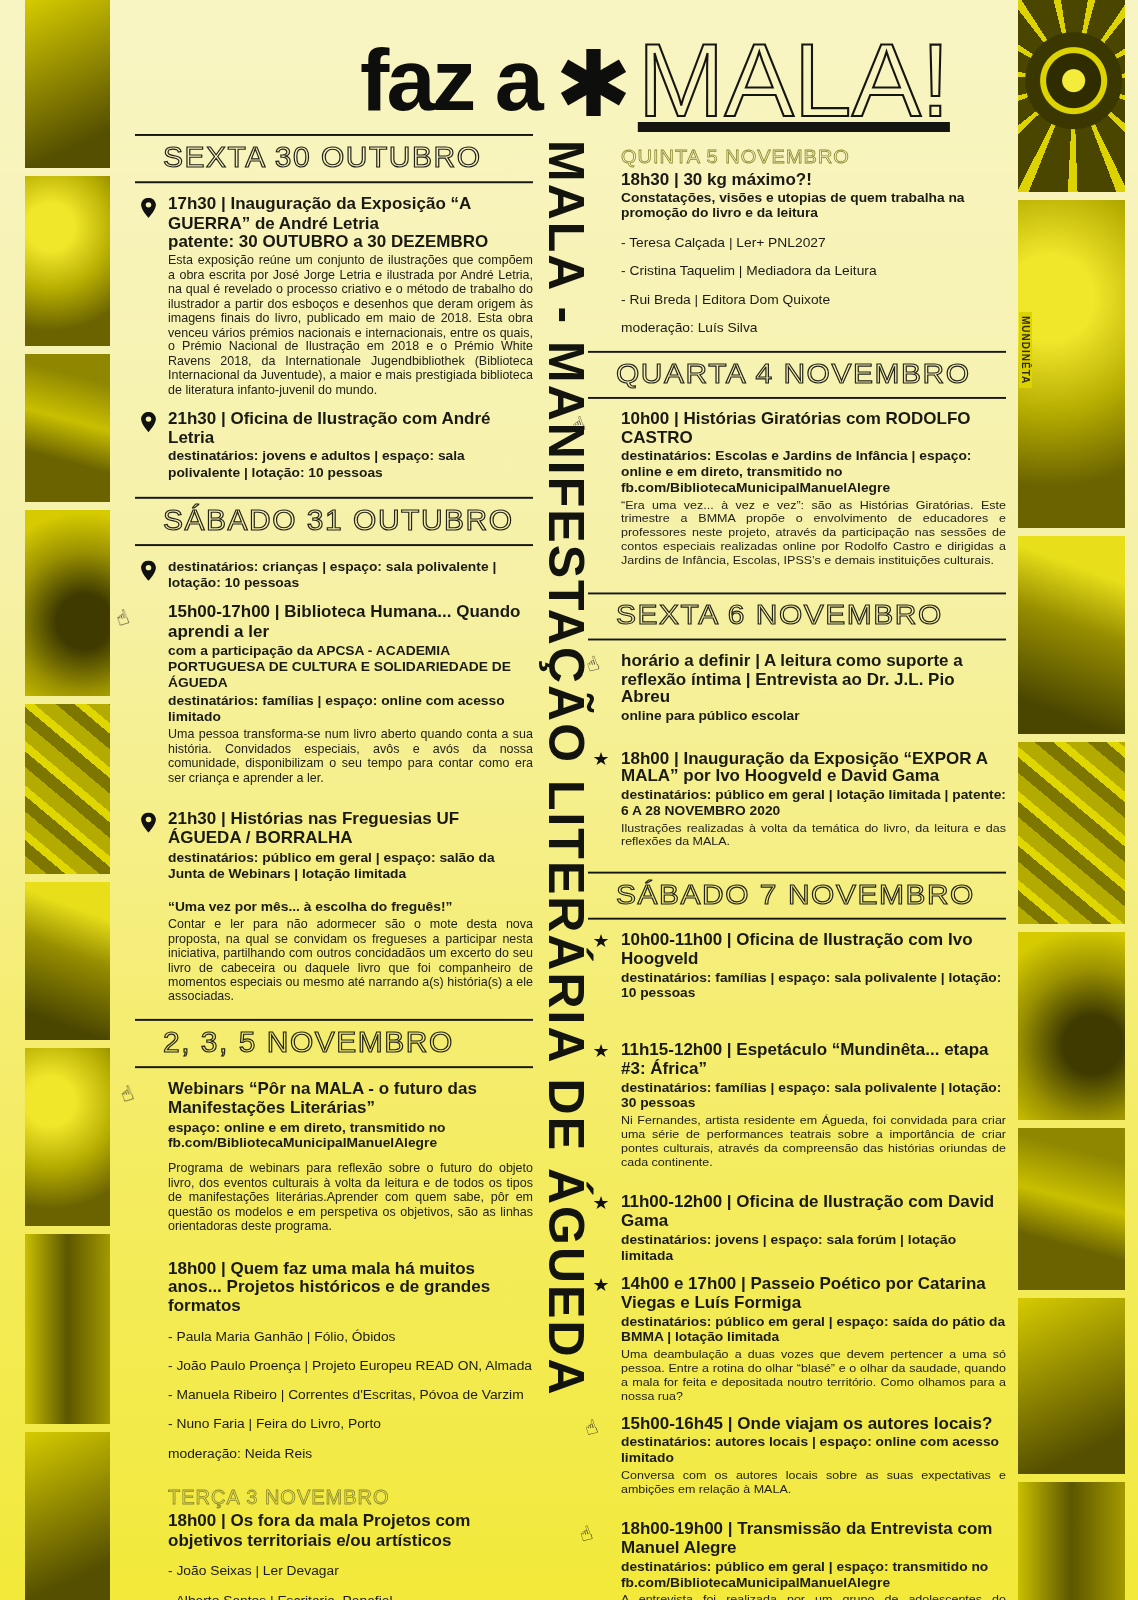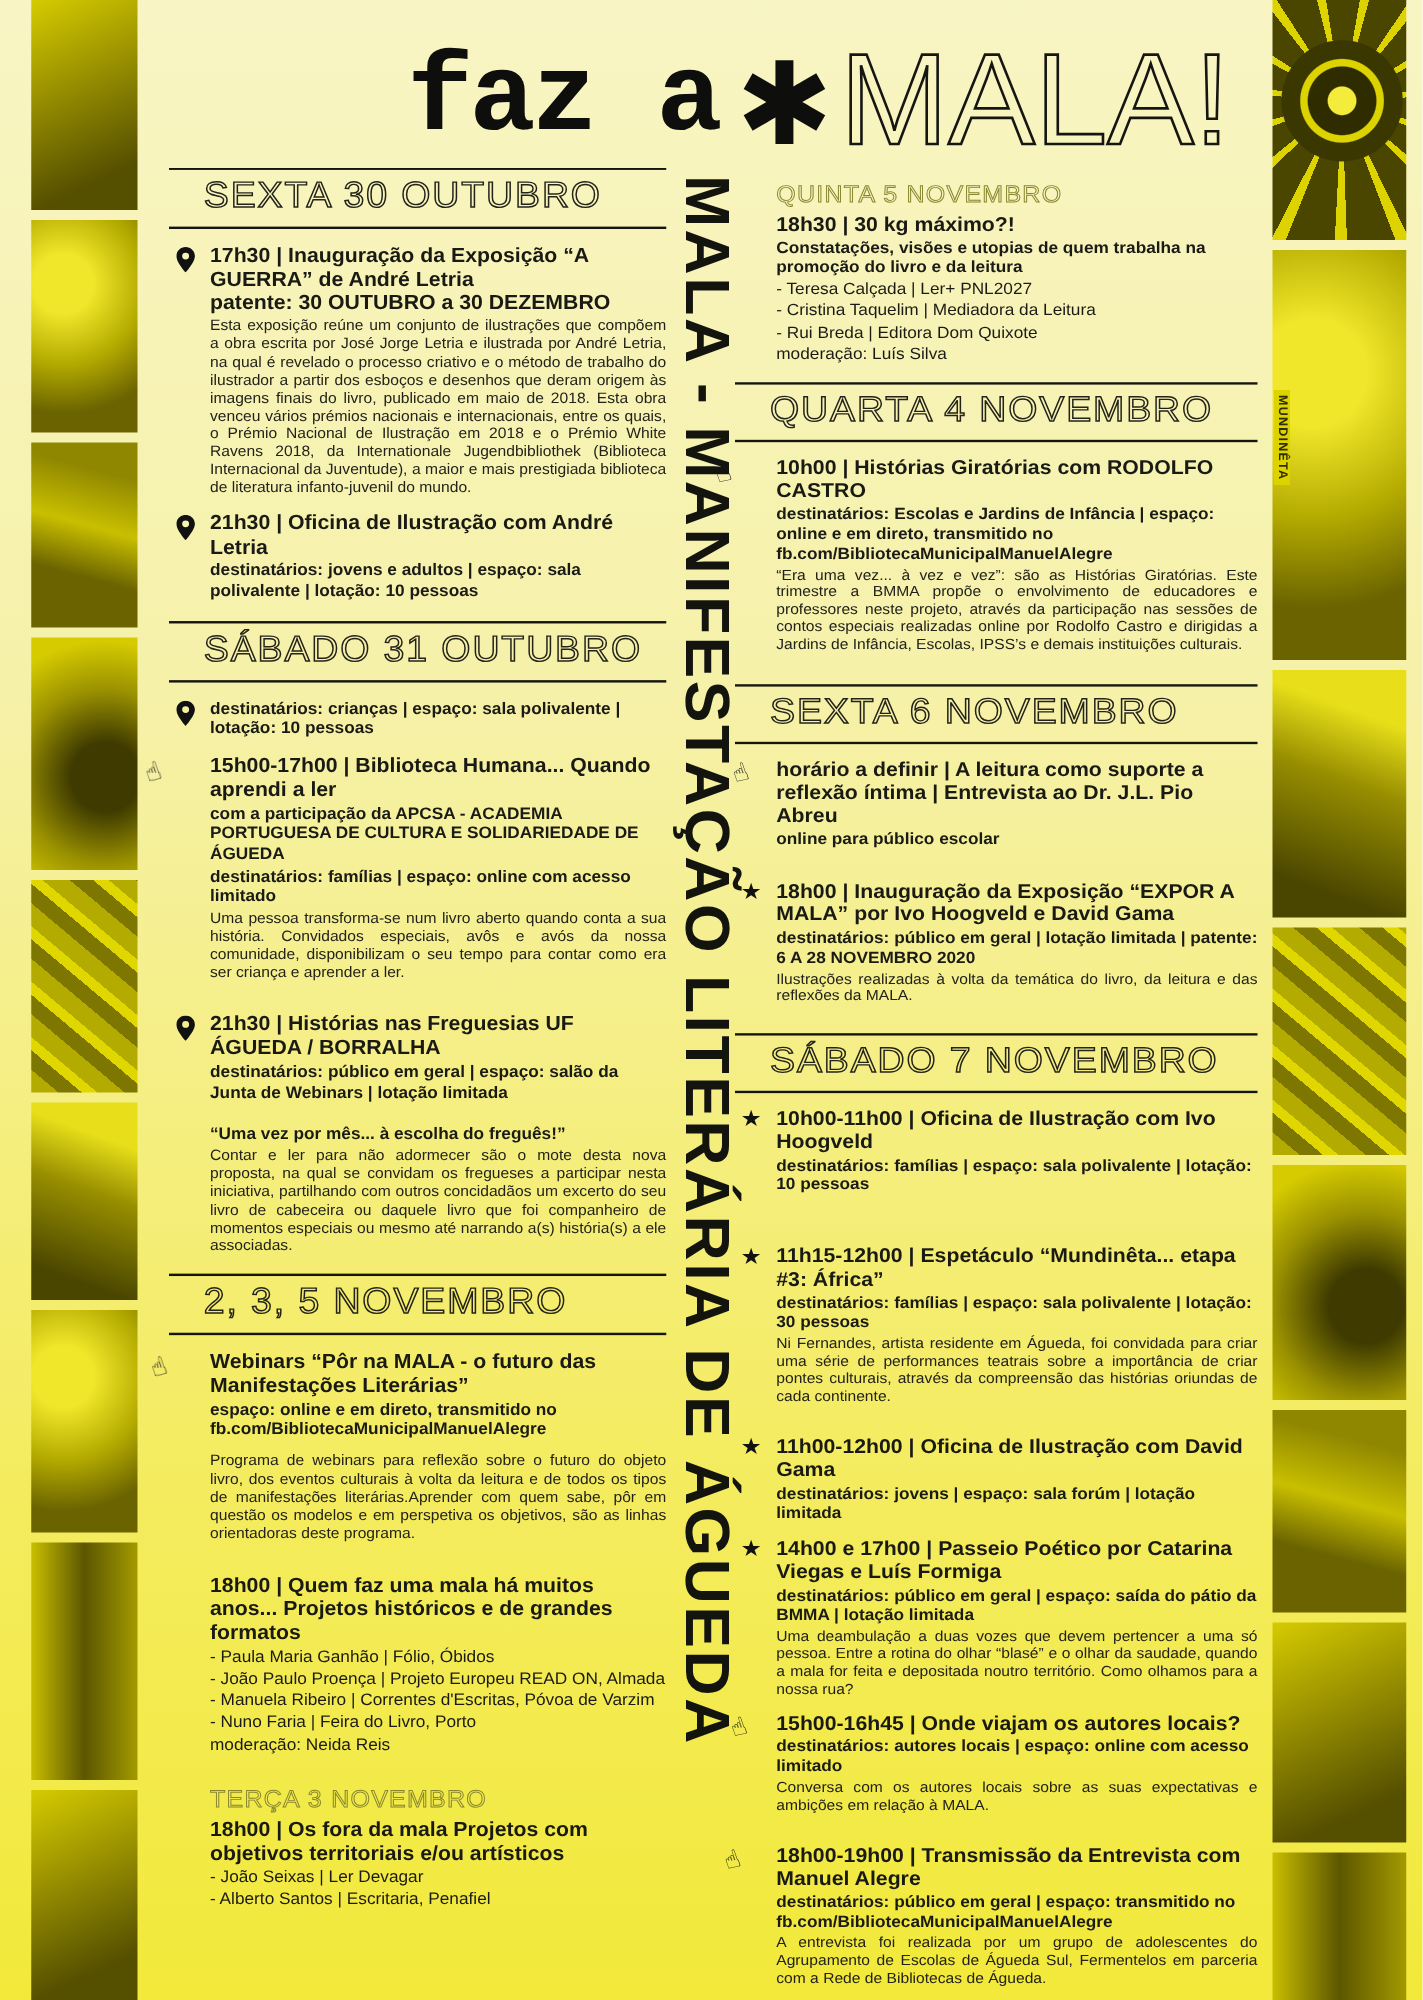--- a/index.html
+++ b/index.html
@@ -20,25 +20,25 @@
   .g6{background:linear-gradient(90deg,#c9bf00,#5c5600 50%,#a39a00);}
   .g7{background:linear-gradient(200deg,#e8df1a 0 20%,#978e00 45%,#4a4600 85%);}
   .ph-clock{background:
       radial-gradient(circle at 52% 42%,#f4ec3a 0 11px,#2f2c00 12px 27px,#ddd300 28px 33px,#3a3700 34px 48px,rgba(0,0,0,0) 49px),
       repeating-conic-gradient(from 10deg at 52% 42%,#ddd300 0deg 5deg,#4a4600 5deg 24deg);}
   .photo-cap{position:absolute;left:14px;top:112px;transform:rotate(90deg);transform-origin:left top;
       font-size:10px;font-weight:700;letter-spacing:1px;color:#2f2c00;background:#ddd300;padding:1px 4px;}
 
   
   .masthead{position:absolute;left:285px;top:20px;width:740px;height:120px;display:flex;align-items:center;justify-content:center;white-space:nowrap;}
-  .faz{font-size:88px;font-weight:700;letter-spacing:-3px;color:#0e0e0c;font-family:Liberation Mono, monospace;}
+  .faz{font-size:88px;font-weight:700;letter-spacing:-3px;color:#0e0e0c;}
   .star-big{font-size:92px;color:#0e0e0c;margin:0 6px 0 14px;transform:translateY(4px);line-height:1;}
   .outline{color:transparent;-webkit-text-stroke:1.2px #23231a;}
   @supports not (-webkit-text-stroke:1px #000){.outline{color:#23231a;}}
-  .mala-outline{font-size:104px;font-weight:400;letter-spacing:0px;-webkit-text-stroke:2.1px #151512;line-height:1;}
+  .mala-outline{font-size:104px;font-weight:400;letter-spacing:0px;-webkit-text-stroke:2.1px #151512;line-height:1;text-decoration:underline;}
 
   
   .vbanner{position:absolute;left:528px;top:140px;height:1280px;width:76px;
     writing-mode:vertical-rl;font-size:50px;font-weight:700;letter-spacing:2px;color:#14140f;line-height:76px;overflow:hidden;}
 
   
   .col{position:absolute;color:#1b1b15;transform-origin:top left;}
   .col-left{left:135px;top:134px;width:398px;transform:scaleY(.965);}
   .col-right{left:588px;top:146px;width:418px;transform:scaleY(.94);}
 
@@ -57,21 +57,21 @@
   .icn{width:26px;flex:none;text-align:center;padding-top:1px;color:#111;}
   .icn.hand{font-size:21px;transform:rotate(-18deg);line-height:1;}
   .icn.star{font-size:19px;line-height:1.1;}
   .icn svg{display:block;margin:2px auto 0;}
   .ebody{flex:1;min-width:0;}
   .t{font-size:17px;line-height:1.16;font-weight:700;color:#1a1a14;}
   .meta{font-size:13.8px;line-height:1.21;font-weight:700;margin-top:2px;}
   .quote{font-size:13.8px;line-height:1.22;font-weight:700;margin-top:18px;}
   .desc{font-size:12.5px;line-height:1.19;text-align:justify;margin-top:2px;color:#22221a;}
   .desc.gap{margin-top:10px;}
-  .speaker,.moderation{font-size:13.8px;line-height:1.25;margin-top:1px;}
+  .speaker,.moderation{font-size:13.8px;line-height:1.25;margin-top:13px;}
 </style>
 </head>
 <body>
 
 <div id="poster">
 
   <div class="strip strip-left">
     <div class="ph g1" style="height:168px"></div>
     <div class="ph g2" style="height:170px"></div>
     <div class="ph g3" style="height:148px"></div>

